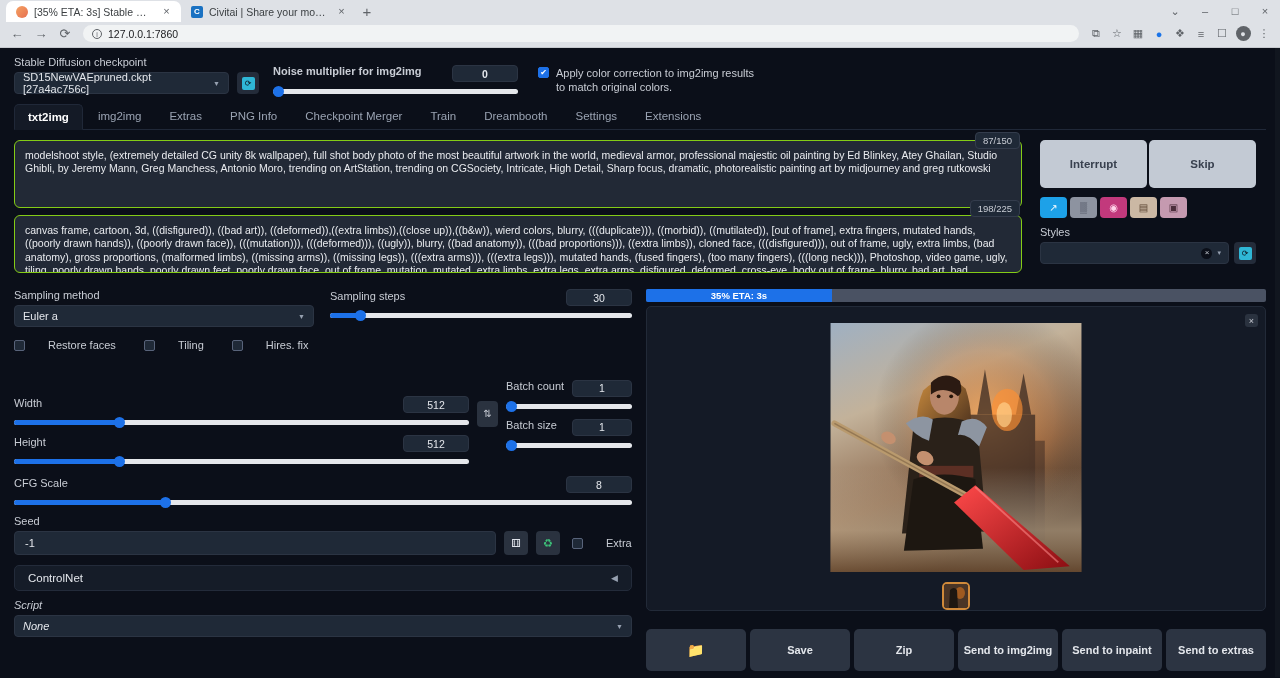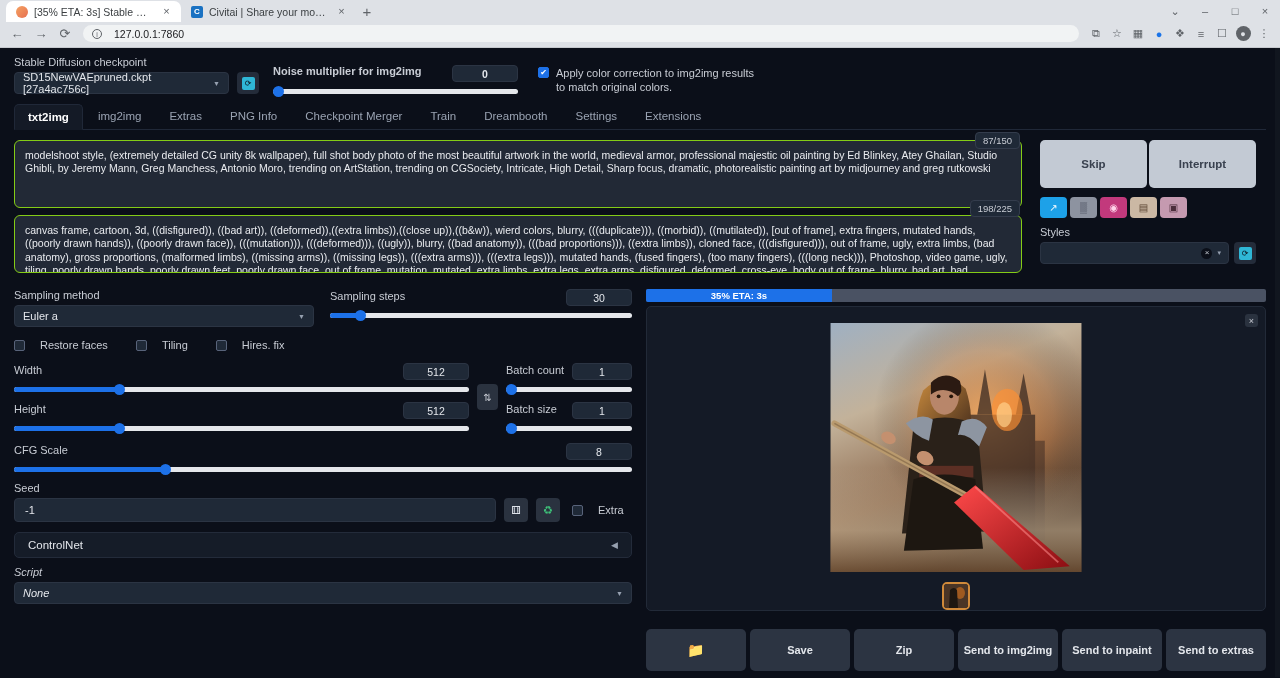--- a/index.html
+++ b/index.html
@@ -28,21 +28,21 @@
   .tab-title { flex:1; white-space:nowrap; overflow:hidden; text-overflow:ellipsis; }
   .tab-close { width:13px; height:13px; line-height:12px; text-align:center; font-size:11px; color:#5f6368; border-radius:50%; flex:0 0 13px;}
   .newtab { width:22px; height:20px; line-height:19px; text-align:center; font-size:15px; color:#5f6368; }
   .wincontrols { position:absolute; right:0; top:0; height:22px; display:flex; }
   .wc { width:30px; height:22px; display:flex; align-items:center; justify-content:center; color:#5f6368; font-size:11px; }
 
   .toolbar { height:23px; background:#dee1e6; display:flex; align-items:center; padding:0 6px; gap:2px; }
   .tb-icon { width:22px; height:20px; display:flex; align-items:center; justify-content:center; color:#5f6368; font-size:13px; }
   .omnibox {
     flex:1; height:17px; background:#f1f3f4; border-radius:9px;
-    display:flex; align-items:center; gap:12px; padding:0 9px; margin:0 5px;
+    display:flex; align-items:center; gap:6px; padding:0 9px; margin:0 5px;
     font-size:10.5px; color:#202124;
   }
   .omni-info { width:10px; height:10px; border:1px solid #5f6368; border-radius:50%; font-size:7px; line-height:9px; text-align:center; color:#5f6368; flex:0 0 10px;}
   .tb-right { display:flex; align-items:center; gap:1px; }
   .tb-r { width:20px; height:20px; display:flex; align-items:center; justify-content:center; color:#5f6368; font-size:11px; }
   .avatar-ic { width:15px; height:15px; border-radius:50%; background:#5f6368; color:#dee1e6; font-size:9px; display:flex; align-items:center; justify-content:center; }
   .bookmarkbar { height:3px; background:#dee1e6; border-bottom:1px solid #c6c9ce; }
 
   
   .app { width:1280px; height:629px; background:#0b0f19; padding:8px 14px 0 14px; position:relative; }
@@ -116,24 +116,24 @@
   .x-ic { width:11px; height:11px; border-radius:50%; background:#0b0f19; color:#c8ccd4; font-size:8px; text-align:center; line-height:10px; }
 
   
   .cols { display:flex; gap:14px; margin-top:16px; }
   .colA { width:625px; }
   .colB { width:700px; }
   .sect { display:flex; gap:16px; }
 
   .s-label-row { display:flex; align-items:center; justify-content:space-between; }
   .chk-row { display:flex; gap:28px; align-items:center; margin-top:12px; }
-  .chk { display:flex; align-items:center; gap:15px; font-size:11px; color:#c8ccd4; }
+  .chk { display:flex; align-items:center; gap:23px; font-size:11px; color:#c8ccd4; }
 
   .wh-wrap { display:flex; gap:8px; align-items:center; margin-top:12px; }
-  .wh-left { width:455px; }
+  .wh-left { width:455px;margin-top:33px; }
   .swapbtn { width:21px; height:26px; border-radius:4px; background:#2a323f; display:flex; align-items:center; justify-content:center; font-size:10px; color:#c8ccd4;}
   .wh-right { width:126px; }
   .param { margin-bottom:10px; }
 
   .seedrow { display:flex; gap:8px; align-items:center; margin-top:3px; }
   .seedinput {
     width:482px; height:24px; background:#1f2937; border:1px solid #2b3443; border-radius:4px;
     display:flex; align-items:center; padding:0 10px; font-size:11px; color:#e3e6eb;
   }
   .rbtn { width:24px; height:24px; border-radius:4px; background:#2a323f; display:flex; align-items:center; justify-content:center; font-size:11px; }
@@ -270,22 +270,22 @@
         <div class="ta" id="positive-prompt" placeholder="Prompt (press Ctrl+Enter or Alt+Enter to generate)">modelshoot style, (extremely detailed CG unity 8k wallpaper), full shot body photo of the most beautiful artwork in the world, medieval armor, professional majestic oil painting by Ed Blinkey, Atey Ghailan, Studio Ghibli, by Jeremy Mann, Greg Manchess, Antonio Moro, trending on ArtStation, trending on CGSociety, Intricate, High Detail, Sharp focus, dramatic, photorealistic painting art by midjourney and greg rutkowski</div>
         <div class="token" style="top:-8px; right:6px;">87/150</div>
 
         <div class="ta" id="negative-prompt" placeholder="Negative prompt (press Ctrl+Enter or Alt+Enter to generate)">canvas frame, cartoon, 3d, ((disfigured)), ((bad art)), ((deformed)),((extra limbs)),((close up)),((b&amp;w)), wierd colors, blurry, (((duplicate))), ((morbid)), ((mutilated)), [out of frame], extra fingers, mutated hands, ((poorly drawn hands)), ((poorly drawn face)), (((mutation))), (((deformed))), ((ugly)), blurry, ((bad anatomy)), (((bad proportions))), ((extra limbs)), cloned face, (((disfigured))), out of frame, ugly, extra limbs, (bad anatomy), gross proportions, (malformed limbs), ((missing arms)), ((missing legs)), (((extra arms))), (((extra legs))), mutated hands, (fused fingers), (too many fingers), (((long neck))), Photoshop, video game, ugly, tiling, poorly drawn hands, poorly drawn feet, poorly drawn face, out of frame, mutation, mutated, extra limbs, extra legs, extra arms, disfigured, deformed, cross-eye, body out of frame, blurry, bad art, bad anatomy, 3d render</div>
         <div class="token" style="top:60px; right:6px;">198/225</div>
       </div>
     </div>
 
     <div class="rightcol">
       <div class="intskip">
+        <div class="bigbtn">Interrupt</div>
         <div class="bigbtn">Skip</div>
-        <div class="bigbtn">Interrupt</div>
       </div>
       <div class="iconrow">
         <div class="ic" style="background:#1da1e8;color:#ffffff;">↗</div>
         <div class="ic" style="background:#8d93a0;color:#2b3140;">▒</div>
         <div class="ic" style="background:#c2397c;color:#ffd3ea;">◉</div>
         <div class="ic" style="background:#cbb8a4;color:#5a4432;">▤</div>
         <div class="ic" style="background:#c59ab0;color:#4b2d3b;">▣</div>
       </div>
       <span class="lbl" style="margin-top:8px;">Styles</span>
       <div class="styles-row">

